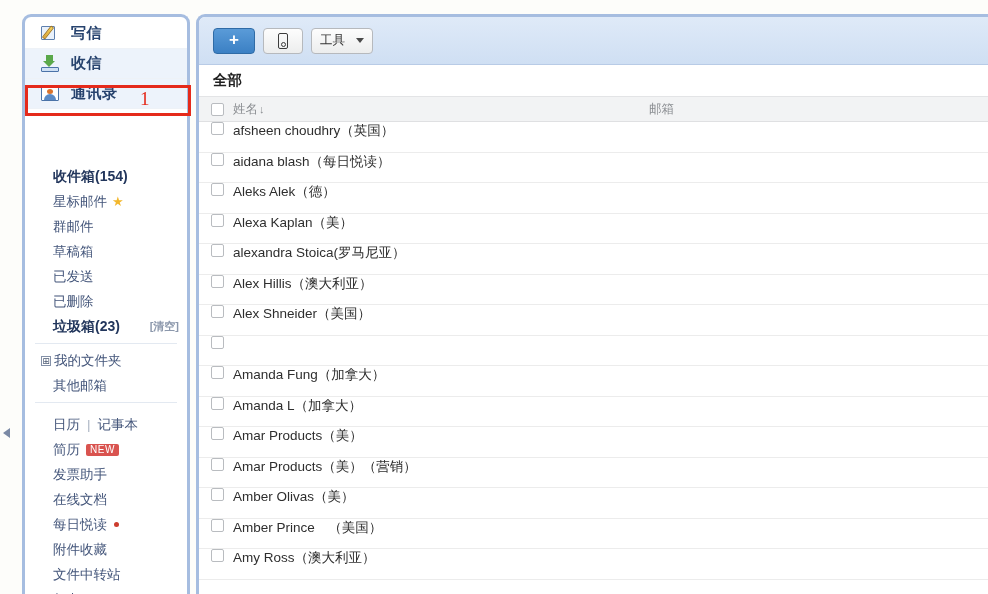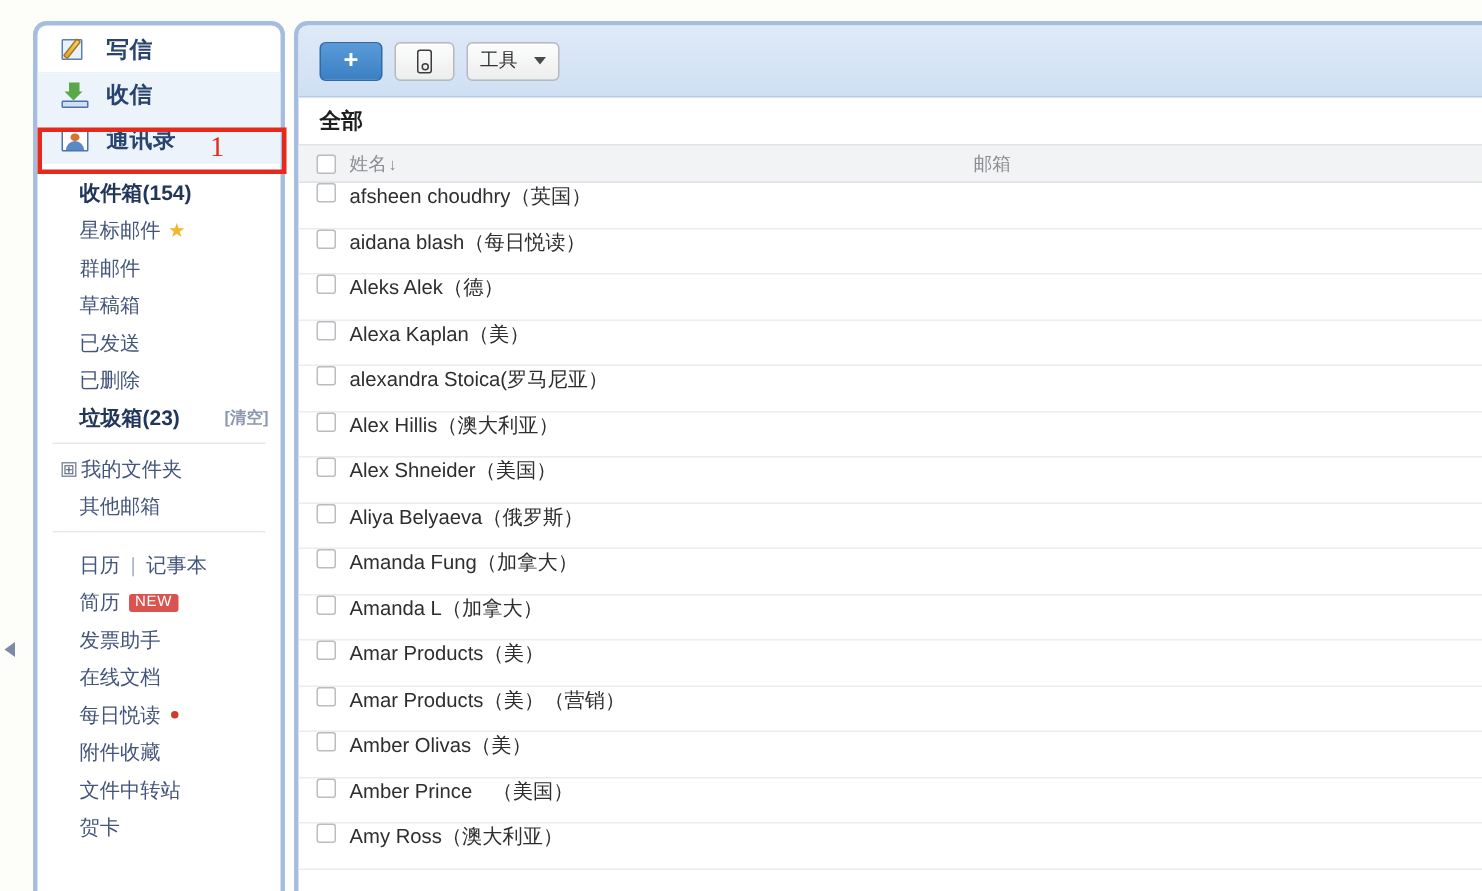--- a/index.html
+++ b/index.html
@@ -131,21 +131,21 @@
     position: absolute;
     left: 140px; top: 88px;
     font-size: 19px;
     color: #e52a1b;
     font-family: "Liberation Serif", serif;
     z-index: 31;
   }
 
   
   .divider { height: 1px; background: #e3e9f1; margin: 4px 10px 4px 10px; }
-  .folder-list { padding-top: 7px; }
+  .folder-list { padding-top: 7px; margin-top: 48px; }
   .folder {
     display: flex;
     align-items: center;
     height: 25px;
     padding-left: 28px;
     padding-right: 8px;
     font-size: 13.5px;
     color: #43557a;
     cursor: pointer;
     white-space: nowrap;
@@ -505,21 +505,20 @@
           <div class="cb">
             <span class="box"></span>
           </div>
           <div class="c-name">Alex Shneider（美国）</div>
           <div class="c-mail"></div>
         </div>
         <div class="row">
           <div class="cb">
             <span class="box"></span>
           </div>
-          <div class="c-name">Aliya Belyaeva（俄罗斯）</div>
           <div class="c-mail"></div>
         </div>
         <div class="row">
           <div class="cb">
             <span class="box"></span>
           </div>
           <div class="c-name">Amanda Fung（加拿大）</div>
           <div class="c-mail"></div>
         </div>
         <div class="row">

